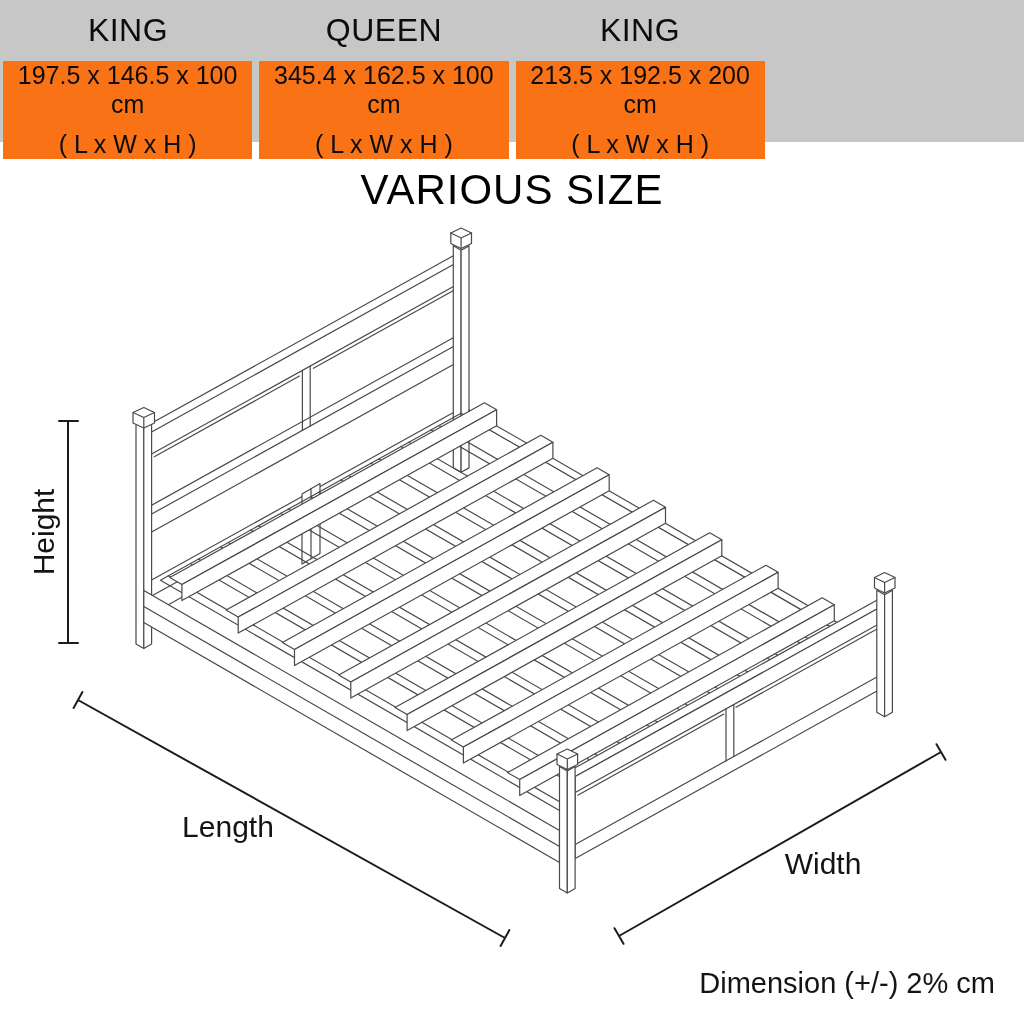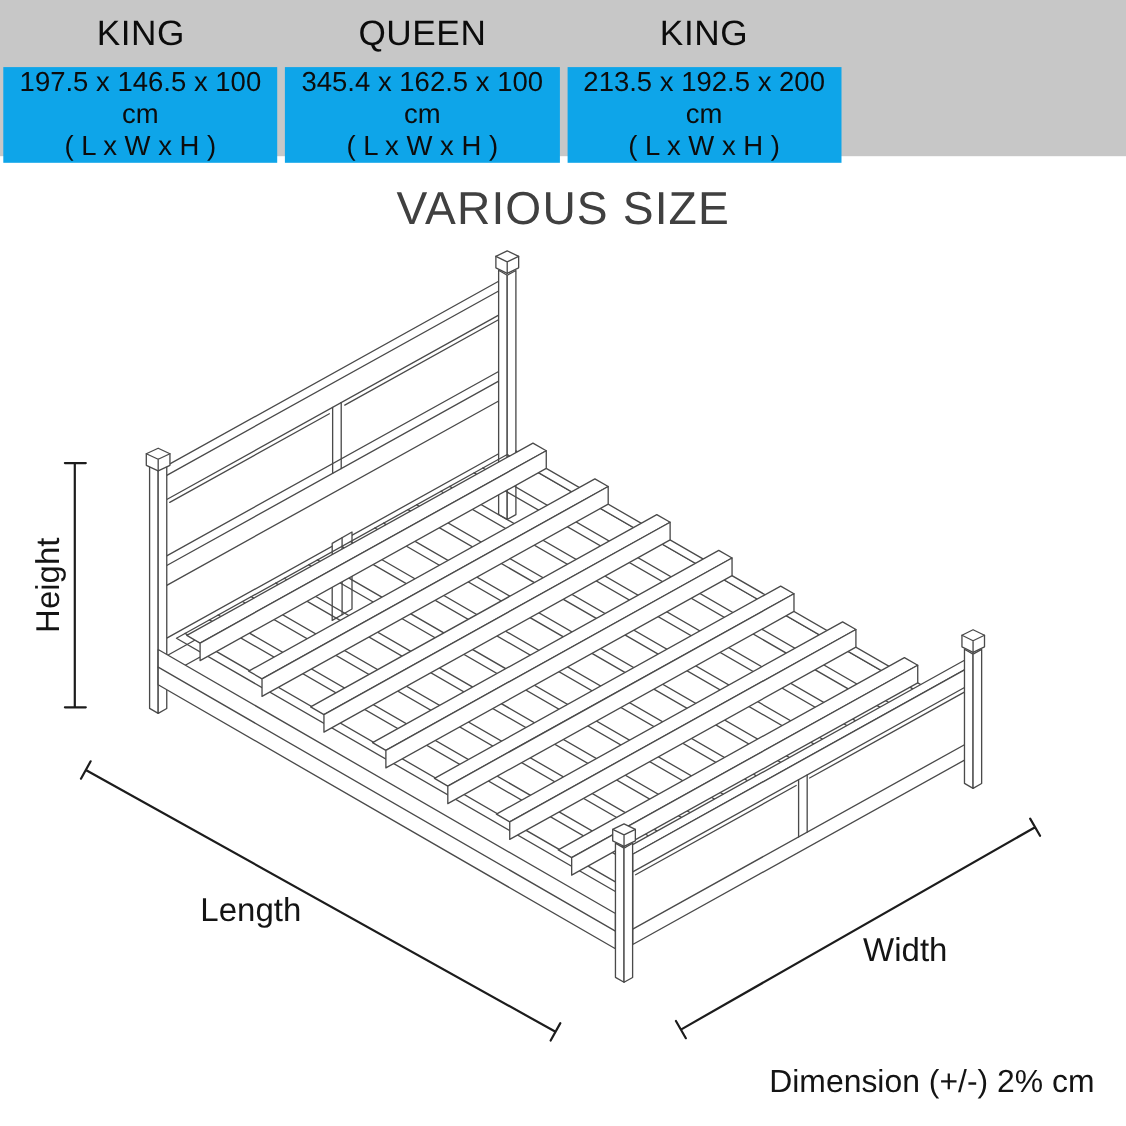--- a/index.html
+++ b/index.html
@@ -17,27 +17,27 @@
     align-items:center;text-align:center;
   }
   .header-cell{
     font-size:32px;letter-spacing:0.5px;color:#0c0c0c;
   }
   .body-row{
     display:grid;grid-template-columns:repeat(4,1fr);column-gap:7px;
     padding:0 3px;height:75px;
   }
   .body-cell{
-    background:#0ea5e9;display:flex;flex-direction:column;justify-content:center;
-    align-items:center;text-align:center;font-size:25px;line-height:29px;color:#0c0c0c;
+    background:#f97316;display:flex;flex-direction:column;justify-content:center;
+    align-items:center;text-align:center;font-size:25px;line-height:29px;color:#0c0c0c;gap:11px;
   }
   
   .page-title{
     position:absolute;top:166px;left:0;width:1024px;margin:0;
-    text-align:center;font-size:42px;font-weight:400;letter-spacing:1px;color:#404040;
+    text-align:center;font-size:42px;font-weight:400;letter-spacing:1px;color:#000000;
   }
   
   .diagram-svg{position:absolute;top:0;left:0;width:1024px;height:1024px;}
   .wf{fill:#ffffff;stroke:#4a4a4a;stroke-width:1.2;stroke-linejoin:round;}
   .ln{fill:none;stroke:#4a4a4a;stroke-width:1.2;stroke-linecap:round;stroke-linejoin:round;}
   .fc{fill:#ffffff;stroke:none;}
   .dim{fill:none;stroke:#1c1c1c;stroke-width:2;stroke-linecap:round;}
   .lbl{fill:#141414;font-family:"Liberation Sans",sans-serif;font-size:30px;}
   .note{fill:#141414;font-family:"Liberation Sans",sans-serif;font-size:29px;}
 </style>

